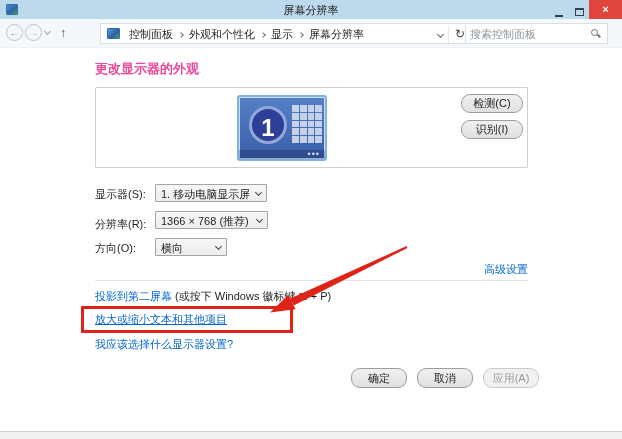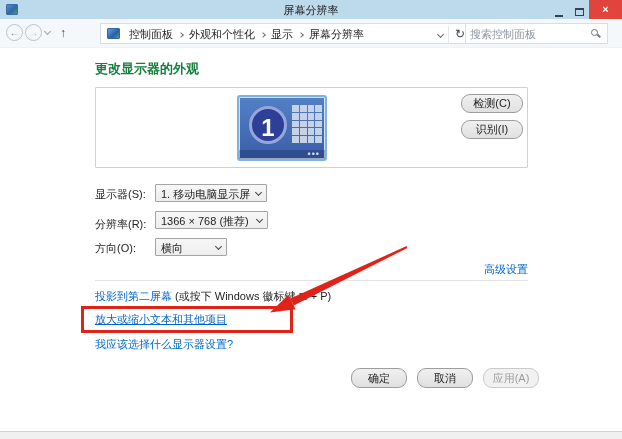--- a/index.html
+++ b/index.html
@@ -73,21 +73,21 @@
   }
   .search-input {
     position:absolute; left:4px; top:1px; width:118px; height:17px;
     border:none; outline:none; font-size:11px; color:#444;
     font-family:"Liberation Sans","DejaVu Sans",sans-serif;
   }
   .search-input::placeholder { color:#8d959d; }
   .mag { position:absolute; right:9px; top:5px; width:7px; height:7px; border:1.5px solid #6c757e; border-radius:50%; }
   .mag::after { content:''; position:absolute; width:4px; height:1.5px; background:#6c757e; transform:rotate(45deg); right:-4px; bottom:-1px; }
   
-  .page-title { position:absolute; left:95px; top:60px; font-size:13px; font-weight:bold; color:#15803d; }
+  .page-title { position:absolute; left:95px; top:60px; font-size:13px; font-weight:bold; color:#ec4899; }
   .preview-panel {
     position:absolute; left:95px; top:87px; width:433px; height:81px;
     border:1px solid #d0d0d0; background:#fff; border-radius:1px;
   }
   .monitor {
     position:absolute; left:141px; top:7px; width:90px; height:66px;
     border:2px solid #7fb2e0; border-radius:3px;
     background:linear-gradient(#5480c6,#3a5ea8);
     box-shadow:inset 0 0 0 1px #cfe2f2;
   }

